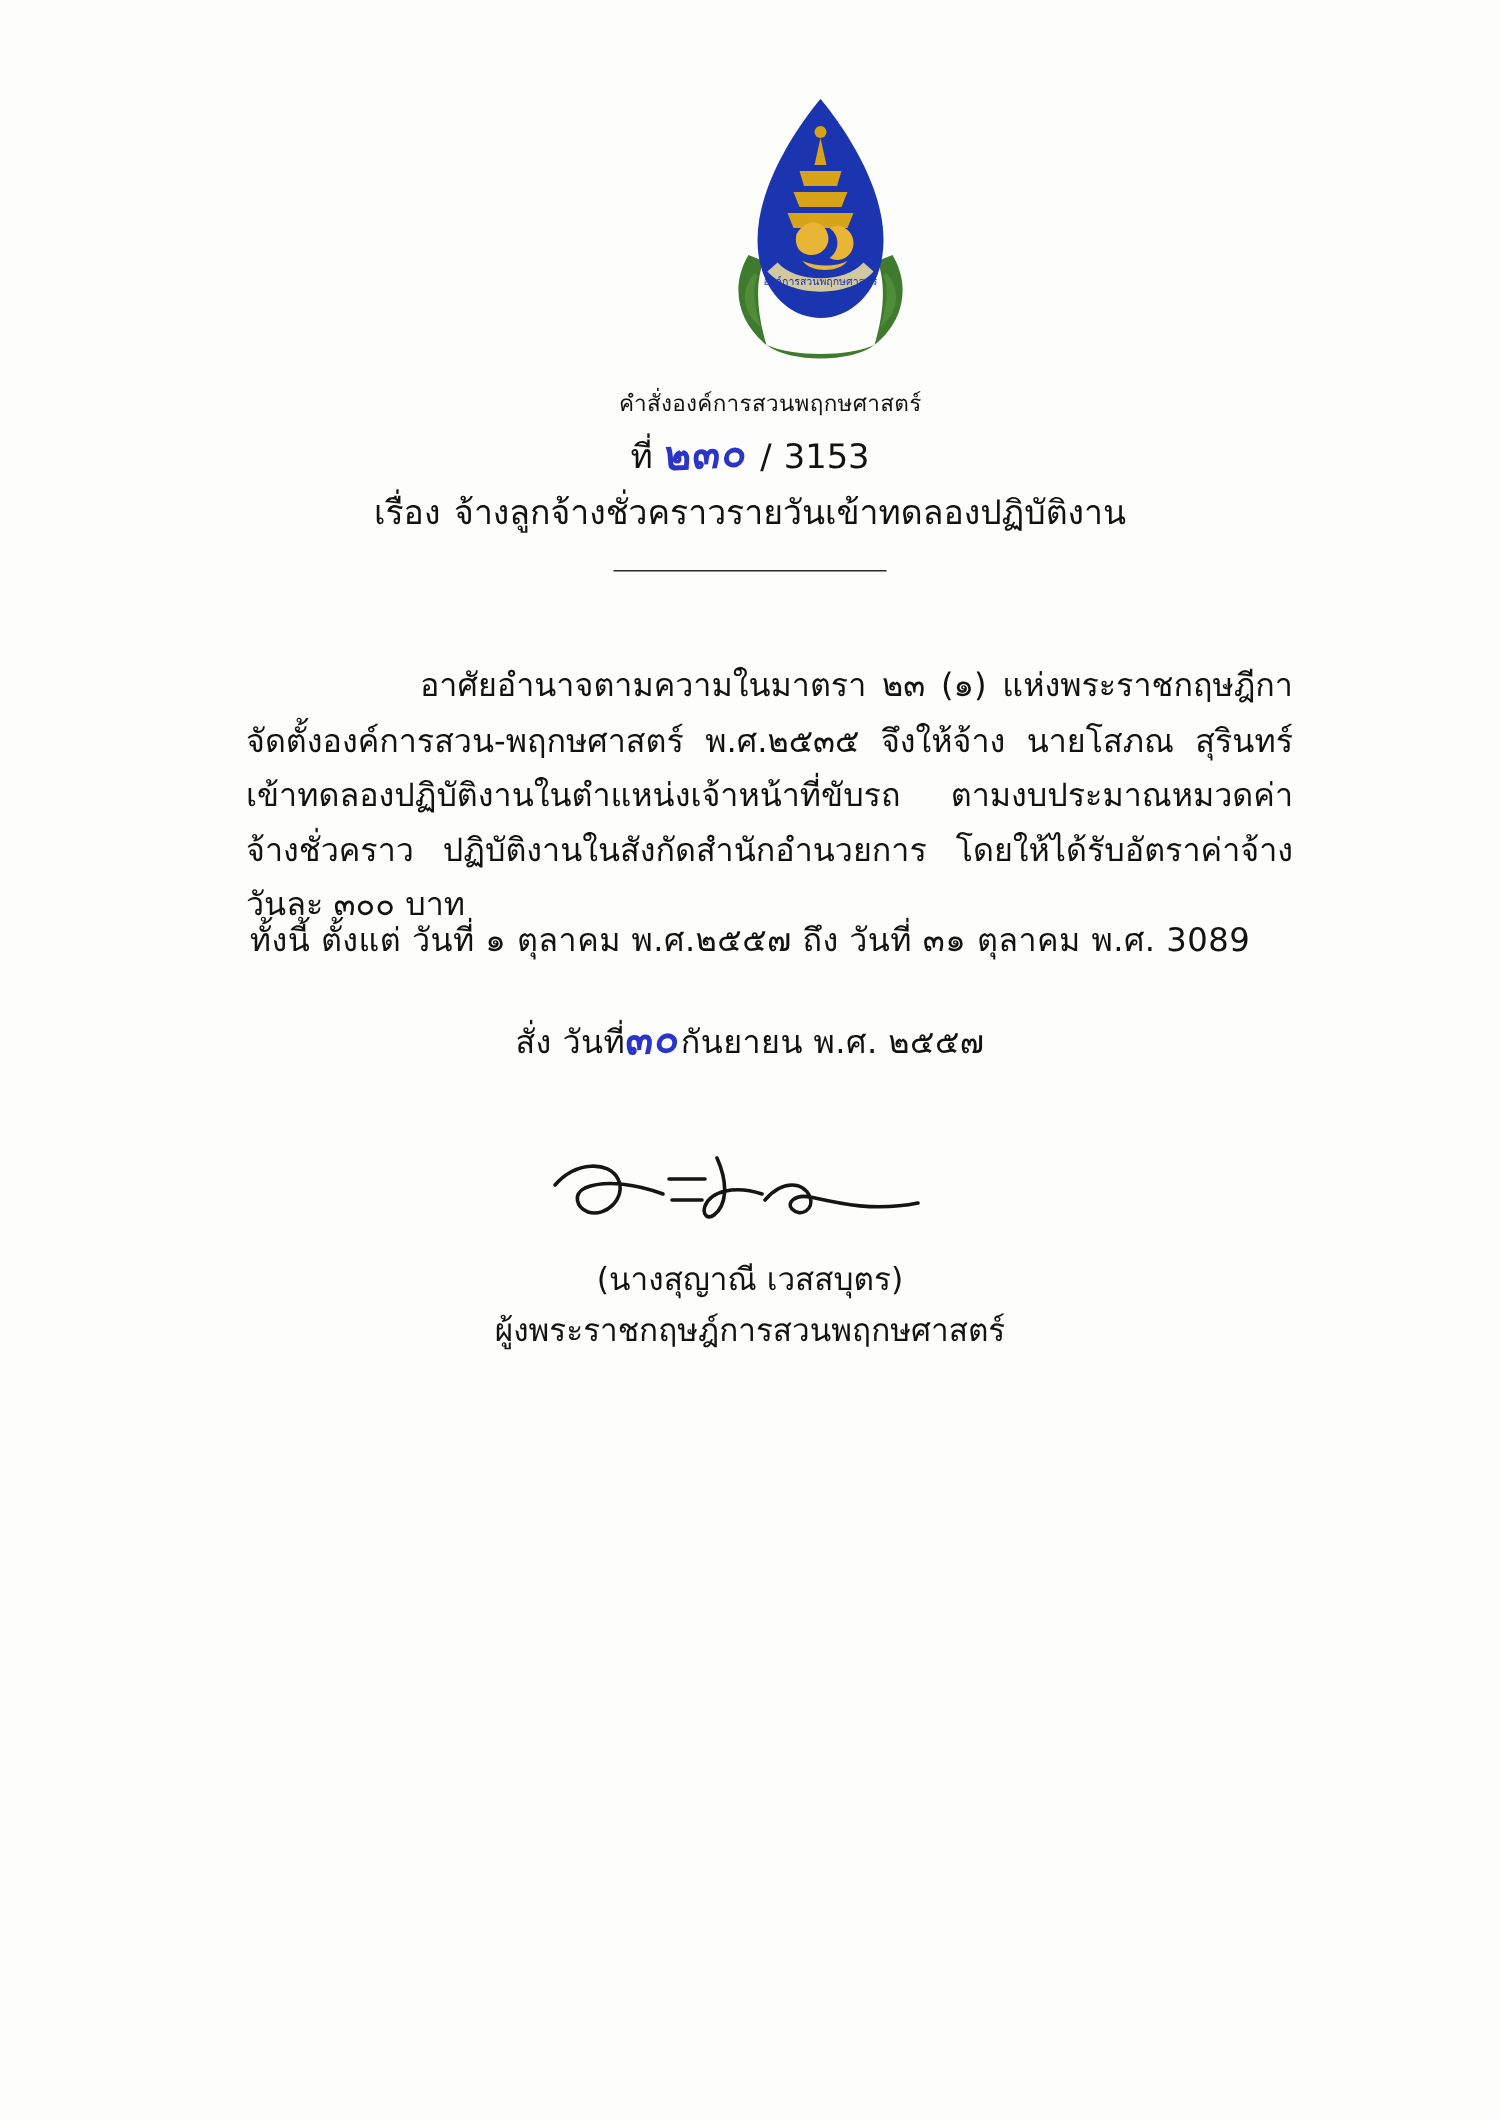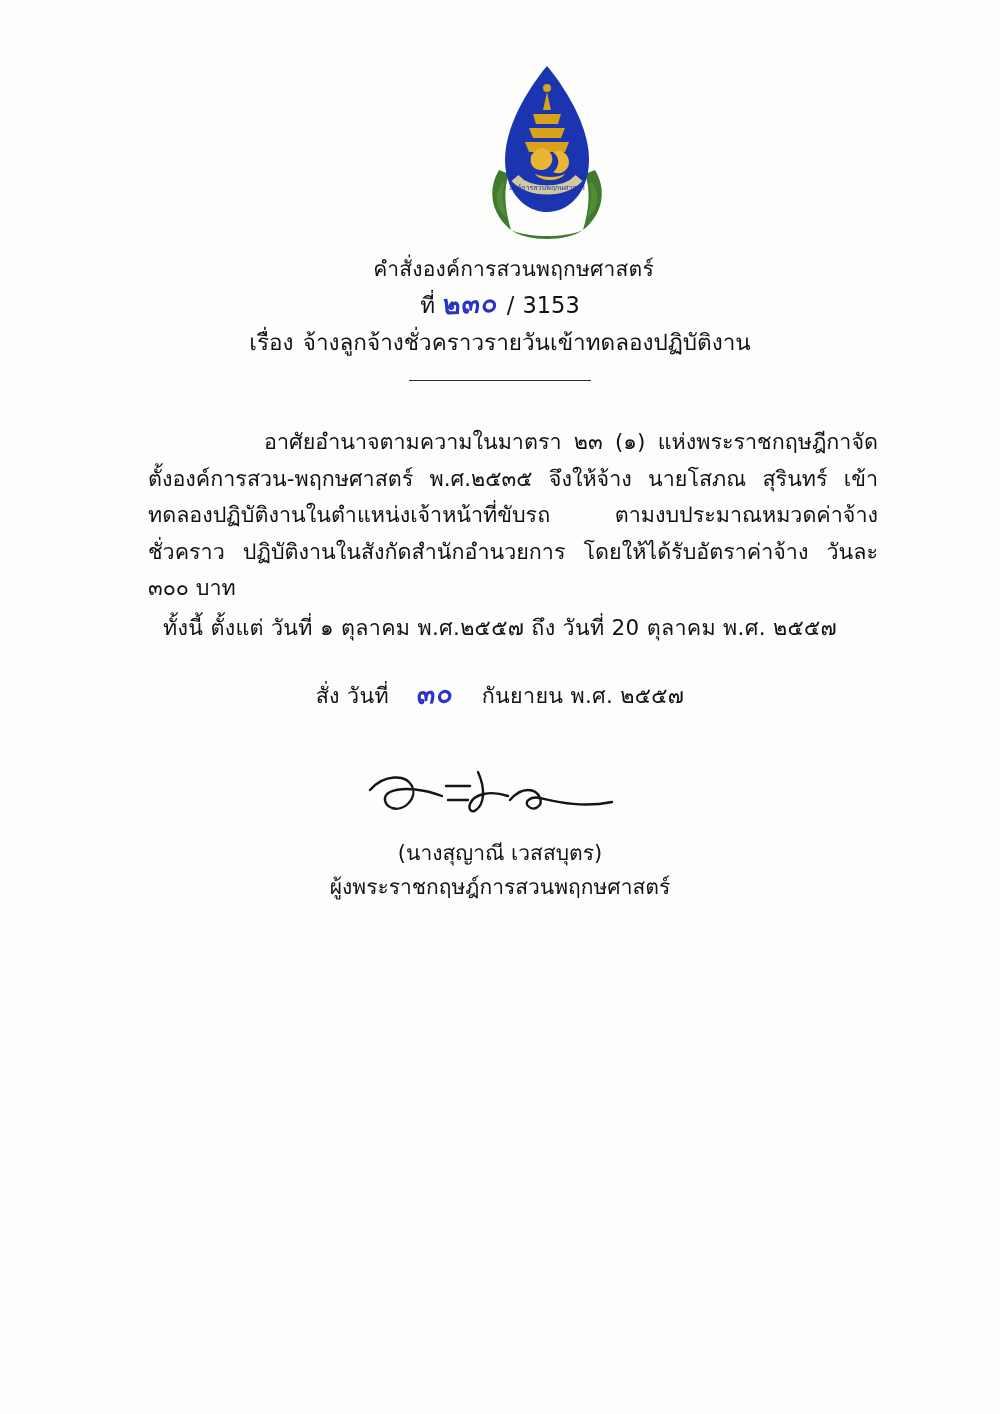--- a/index.html
+++ b/index.html
@@ -41,21 +41,21 @@
 
   
   .heading-block {
     position: absolute;
     top: 252px;
     left: 0;
     width: 1000px;
     text-align: center;
   }
   .doc-title {
-    font-size: 21px;
+    font-size: 15px;
     line-height: 34px;
     letter-spacing: .2px;
     padding-left: 27px;
   }
   .doc-number-line {
     font-size: 22.5px;
     line-height: 36px;
     display: flex;
     justify-content: center;
     align-items: baseline;
@@ -91,21 +91,21 @@
     position: absolute;
     top: 424px;
     left: 148px;
     width: 730px;
     font-size: 21.5px;
     line-height: 36.5px;
     text-align: justify;
     text-justify: inter-word;
   }
   .body-block p {
-    margin: 0;
+    margin: 16px;
   }
   .indent { display: inline-block; width: 116px; }
 
   .clause-2 {
     position: absolute;
     top: 610px;
     left: 0;
     width: 1000px;
     text-align: center;
     font-size: 21.5px;
@@ -117,21 +117,21 @@
     top: 676px;
     left: 0;
     width: 1000px;
     text-align: center;
     font-size: 21.5px;
     line-height: 36px;
     letter-spacing: .3px;
     display: flex;
     justify-content: center;
     align-items: baseline;
-    gap: 28px;
+    gap: 0;
   }
 
   
   .signature-area {
     position: absolute;
     top: 756px;
     left: 0;
     width: 1000px;
     text-align: center;
   }
@@ -203,21 +203,21 @@
       <span>จ้างลูกจ้างชั่วคราวรายวันเข้าทดลองปฏิบัติงาน</span>
     </div>
   </div>
 
   <div class="rule"></div>
 
   <div class="body-block">
     <p><span class="indent"></span><span>อาศัยอำนาจตามความในมาตรา ๒๓ (๑) แห่งพระราชกฤษฎีกาจัดตั้งองค์การสวน-พฤกษศาสตร์ พ.ศ.๒๕๓๕ จึงให้จ้าง  นายโสภณ  สุรินทร์ เข้าทดลองปฏิบัติงานในตำแหน่งเจ้าหน้าที่ขับรถ  ตามงบประมาณหมวดค่าจ้างชั่วคราว ปฏิบัติงานในสังกัดสำนักอำนวยการ โดยให้ได้รับอัตราค่าจ้าง  วันละ  ๓๐๐  บาท</span></p>
   </div>
 
-  <div class="clause-2">ทั้งนี้  ตั้งแต่  วันที่   ๑  ตุลาคม   พ.ศ.๒๕๕๗  ถึง  วันที่   20   ตุลาคม  พ.ศ. ๒๕๕๗</div>
+  <div class="clause-2">ทั้งนี้  ตั้งแต่  วันที่   ๑  ตุลาคม   พ.ศ.๒๕๕๗  ถึง  วันที่   ๓๑   ตุลาคม  พ.ศ. 3089</div>
 
   <div class="clause-3">
     <span>สั่ง  วันที่</span>
     <span class="handwritten">๓๐</span>
     <span>กันยายน   พ.ศ. ๒๕๕๗</span>
   </div>
 
   <div class="signature-area">
     <div class="sig-mark">
       <svg width="300" height="80" viewBox="0 0 300 80" xmlns="http://www.w3.org/2000/svg">

